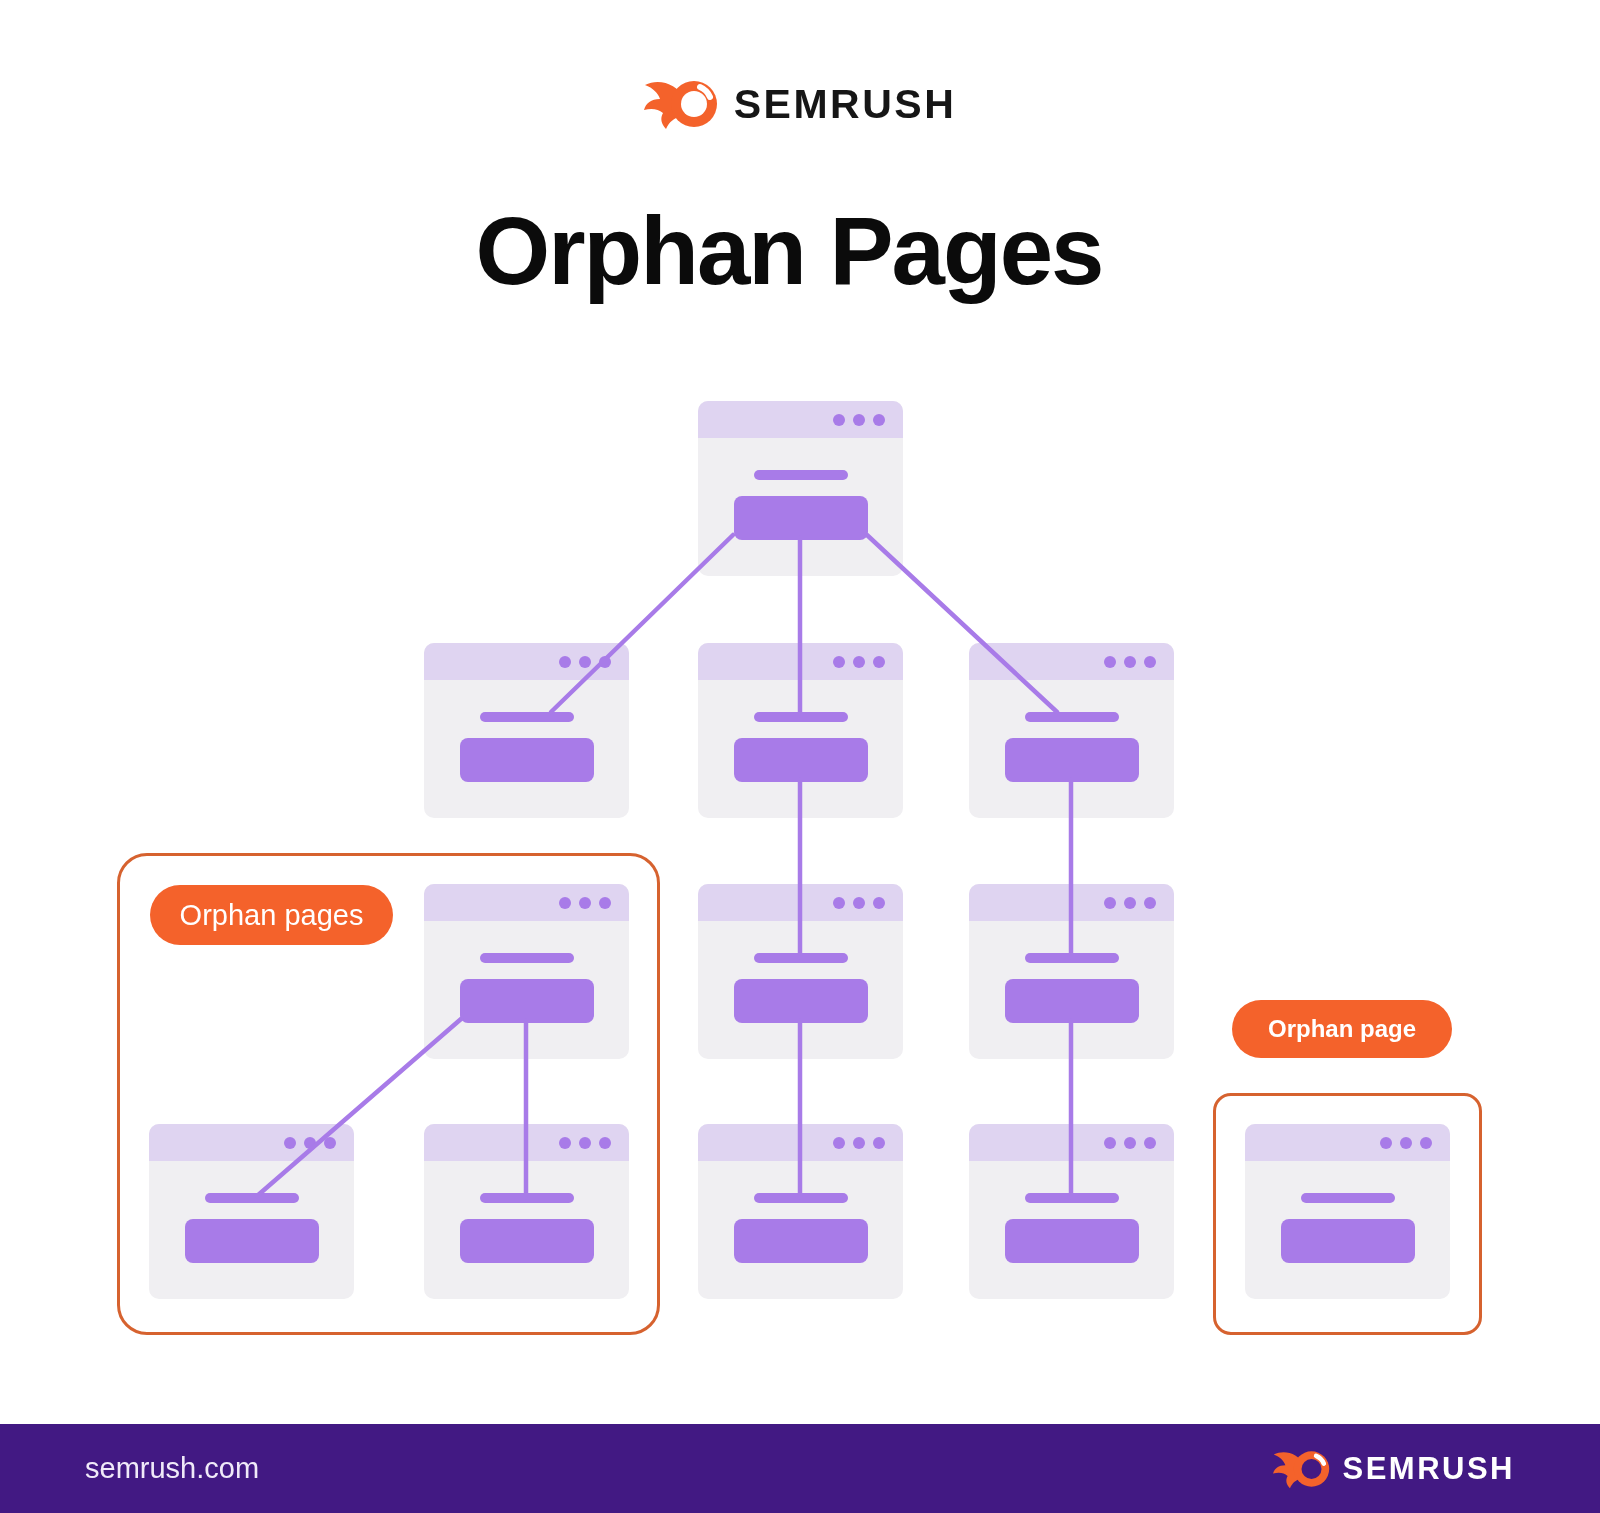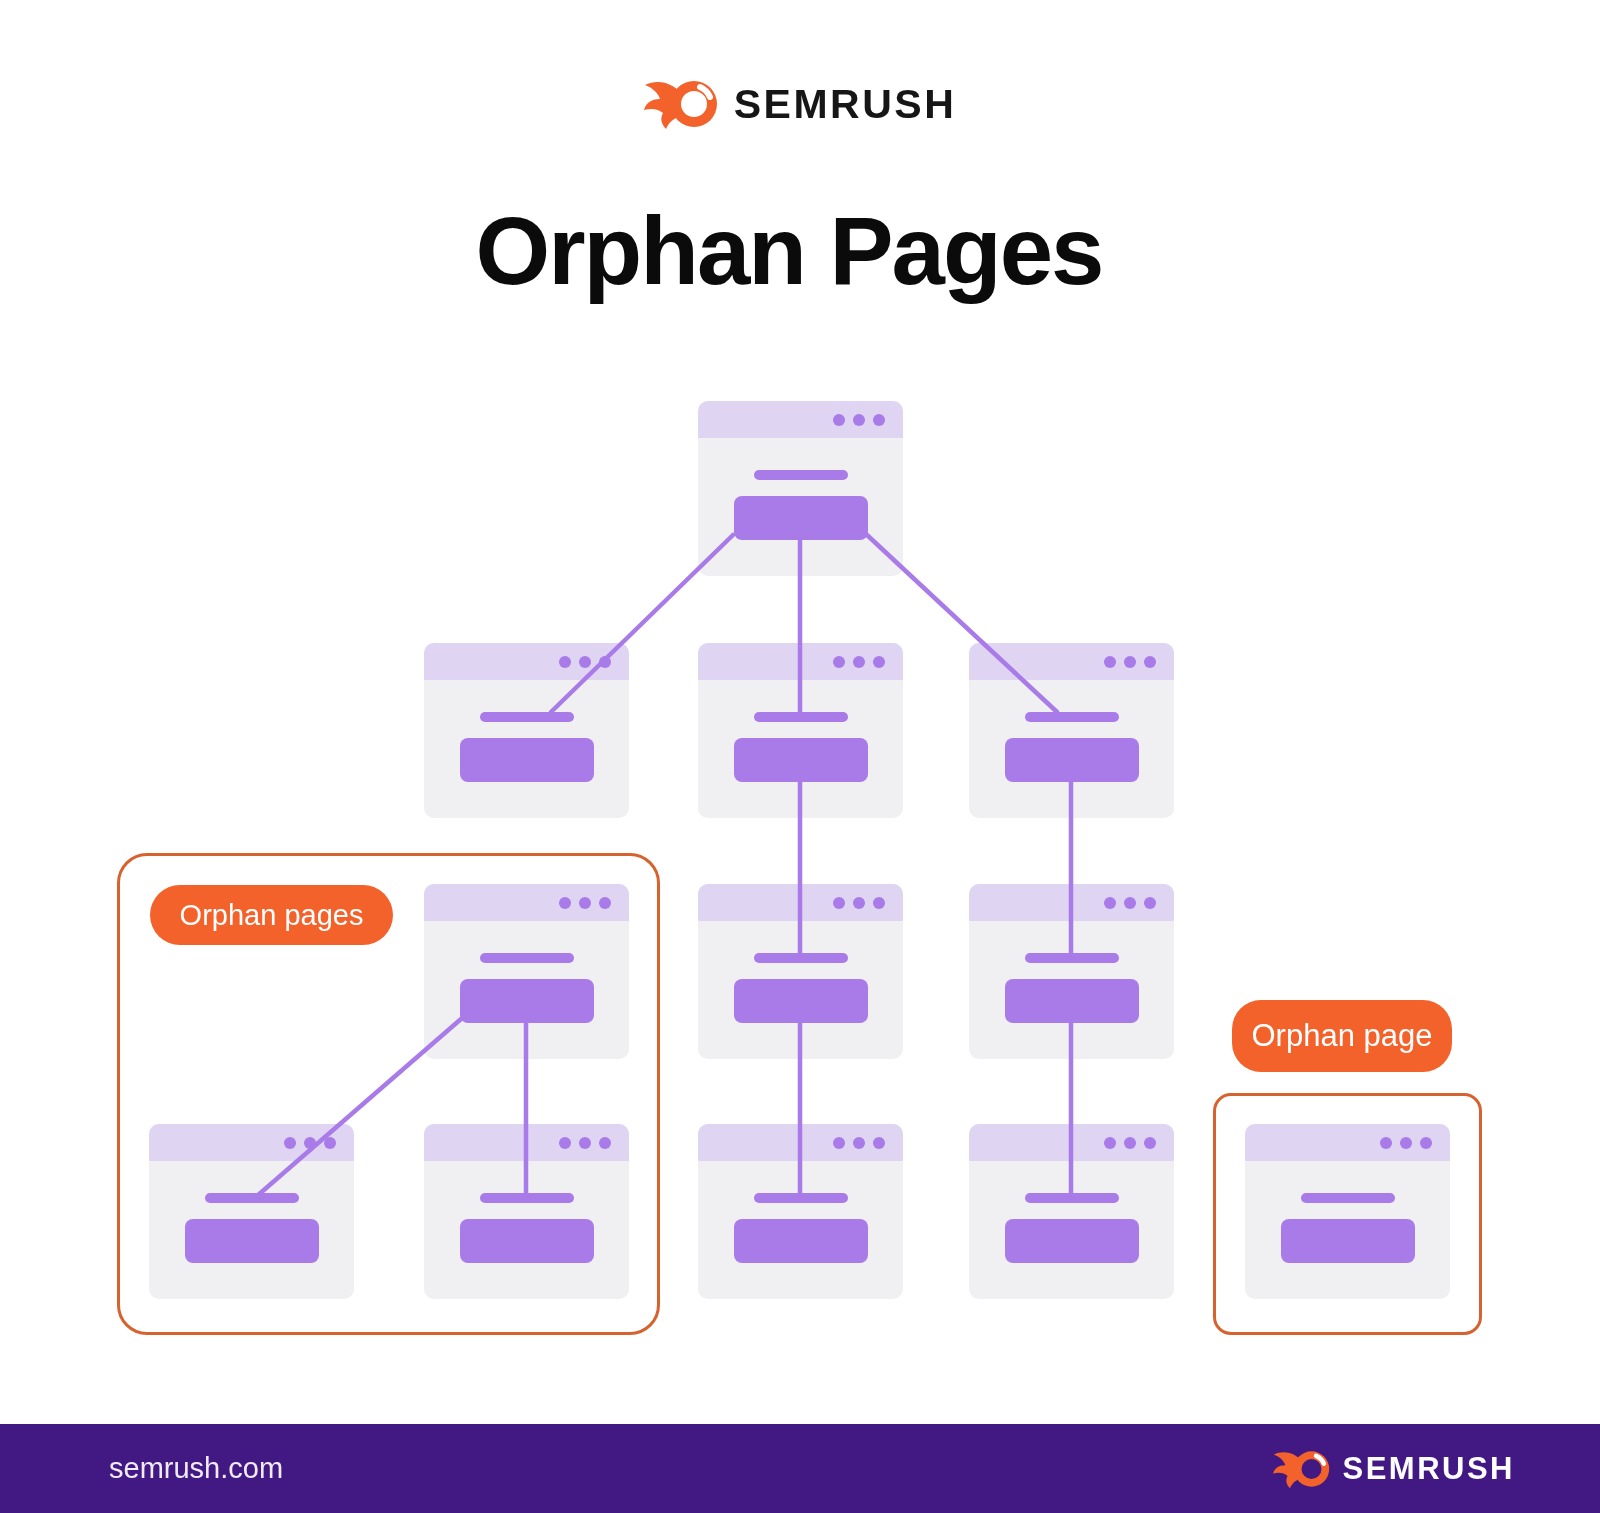--- a/index.html
+++ b/index.html
@@ -72,30 +72,30 @@
   .obox.right{left:1213px; top:1093px; width:269px; height:242px; border-radius:18px;}
 
   
   .pill{
     position:absolute; z-index:4;
     background:var(--accent-orange); color:#FFFFFF;
     display:flex; align-items:center; justify-content:center;
     font-weight:500;
   }
   .pill.left{left:150px; top:885px; width:243px; height:60px; border-radius:30px; font-size:29px;}
-  .pill.right{left:1232px; top:1000px; width:220px; height:72px; border-radius:29px; font-size:31px;}
+  .pill.right{left:1232px; top:1000px; width:220px; height:58px; border-radius:29px; font-size:24px;font-weight:bold;}
 
   
   .footer{
     position:absolute; left:0; bottom:0; width:1600px; height:89px;
     background:var(--footer-purple); z-index:5;
     display:flex; align-items:center; justify-content:space-between;
     padding:0 85px;
   }
-  .footer .site{color:var(--footer-text); font-size:29px;margin-left:24px;}
+  .footer .site{color:var(--footer-text); font-size:29px;}
   .footer-logo{display:flex; align-items:center; gap:12px;}
   .footer-logo .wordmark{
     font-size:31px; font-weight:bold; letter-spacing:2.5px; color:#FFFFFF;
   }
 </style>
 </head>
 <body>
 
 <div class="top-logo">
   <svg width="74" height="52" viewBox="0 0 74 52" aria-hidden="true">

